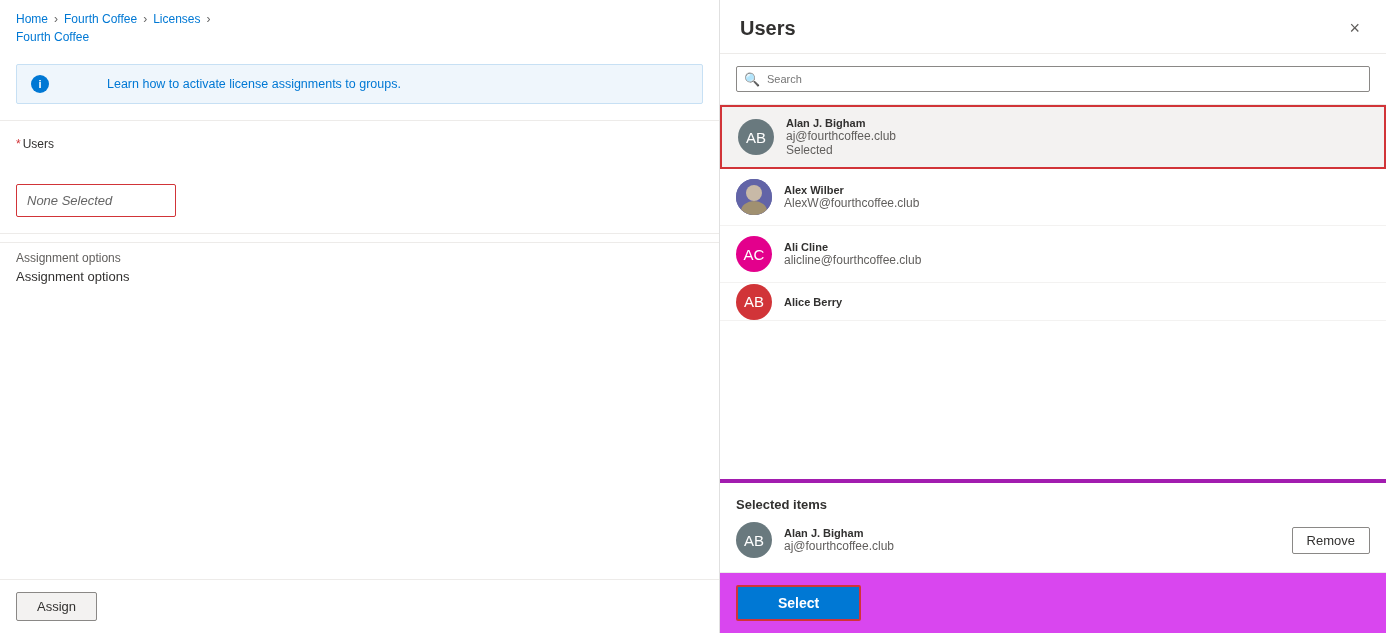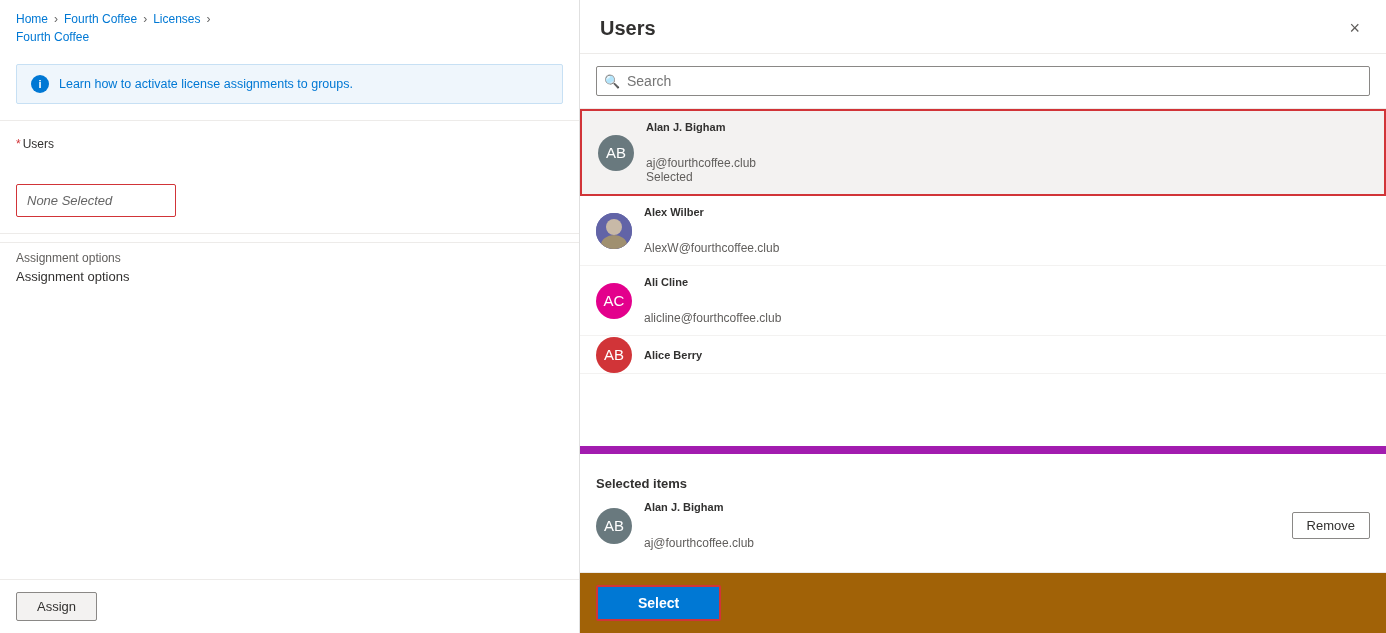--- a/index.html
+++ b/index.html
@@ -1,20 +1,20 @@
 <!DOCTYPE html>
 <html><head>
   <meta charset="utf-8">
   <style>
     * { box-sizing: border-box; margin: 0; padding: 0; }
     body { font-family: 'Segoe UI', sans-serif; font-size: 13px; background: #f3f2f1; display: flex; height: 633px; overflow: hidden; }
 
     
     .left-panel {
-      width: 580px;
+      width: 720px;
       background: #fff;
       display: flex;
       flex-direction: column;
       border-right: 1px solid #e0e0e0;
       position: relative;
     }
 
     .breadcrumb {
       display: flex;
       align-items: center;
@@ -67,21 +67,21 @@
       background: #0078d4;
       border-radius: 50%;
       color: white;
       font-weight: 700;
       font-size: 11px;
       display: flex;
       align-items: center;
       justify-content: center;
       flex-shrink: 0;
     }
-    .info-banner a { color: #0078d4; text-decoration: none; cursor: pointer; }
+    .info-banner a { color: #0078d4; text-decoration: none; cursor: pointer; margin-left: 48px; }
 
     .divider { height: 1px; background: #edebe9; margin: 8px 0; }
 
     .field-section {
       padding: 8px 16px;
     }
     .field-label {
       font-size: 12px;
       color: #323130;
       margin-bottom: 3px;
@@ -168,21 +168,21 @@
 
     .search-box {
       margin: 12px 16px;
       position: relative;
     }
     .search-box input {
       width: 100%;
       padding: 6px 10px 6px 30px;
       border: 1px solid #8a8886;
       border-radius: 2px;
-      font-size: 14px;
+      font-size: 11px;
       outline: none;
     }
     .search-icon {
       position: absolute;
       left: 8px;
       top: 50%;
       transform: translateY(-50%);
       color: #605e5c;
       font-size: 13px;
     }
@@ -218,26 +218,26 @@
       font-weight: 400;
       color: white;
       flex-shrink: 0;
     }
     .avatar.gray { background: #69797e; }
     .avatar.pink { background: #e3008c; }
     .avatar.red { background: #d13438; }
 
     .user-info { flex: 1; }
     .user-name { font-size: 11px; font-weight: 600; color: #323130; }
-    .user-email { font-size: 12px; color: #605e5c; margin-top: 23px; }
+    .user-email { font-size: 12px; color: #605e5c; }
     .user-selected-badge { font-size: 12px; color: #605e5c; font-style: normal; }
 
     .selected-section {
-      border-top: 8px solid #a21caf;
-      padding: 22px 16px;
+      border-top: 4px solid #a21caf;
+      padding: 14px 16px;
     }
     .selected-title {
       font-size: 13px;
       font-weight: 700;
       color: #323130;
       margin-bottom: 10px;
     }
     .selected-user-row {
       display: flex;
       align-items: center;
@@ -252,21 +252,21 @@
       font-size: 13px;
       color: #323130;
       cursor: pointer;
     }
 
     .panel-footer {
       padding: 12px 16px;
       border-top: 1px solid #edebe9;
       display: flex;
       align-items: center;
-      background: #a16207;
+      background: #d946ef;
     }
     .select-btn {
       padding: 8px 40px;
       background: #0078d4;
       color: white;
       border: 2px solid #d13438;
       border-radius: 2px;
       font-size: 14px;
       font-weight: 600;
       cursor: pointer;

